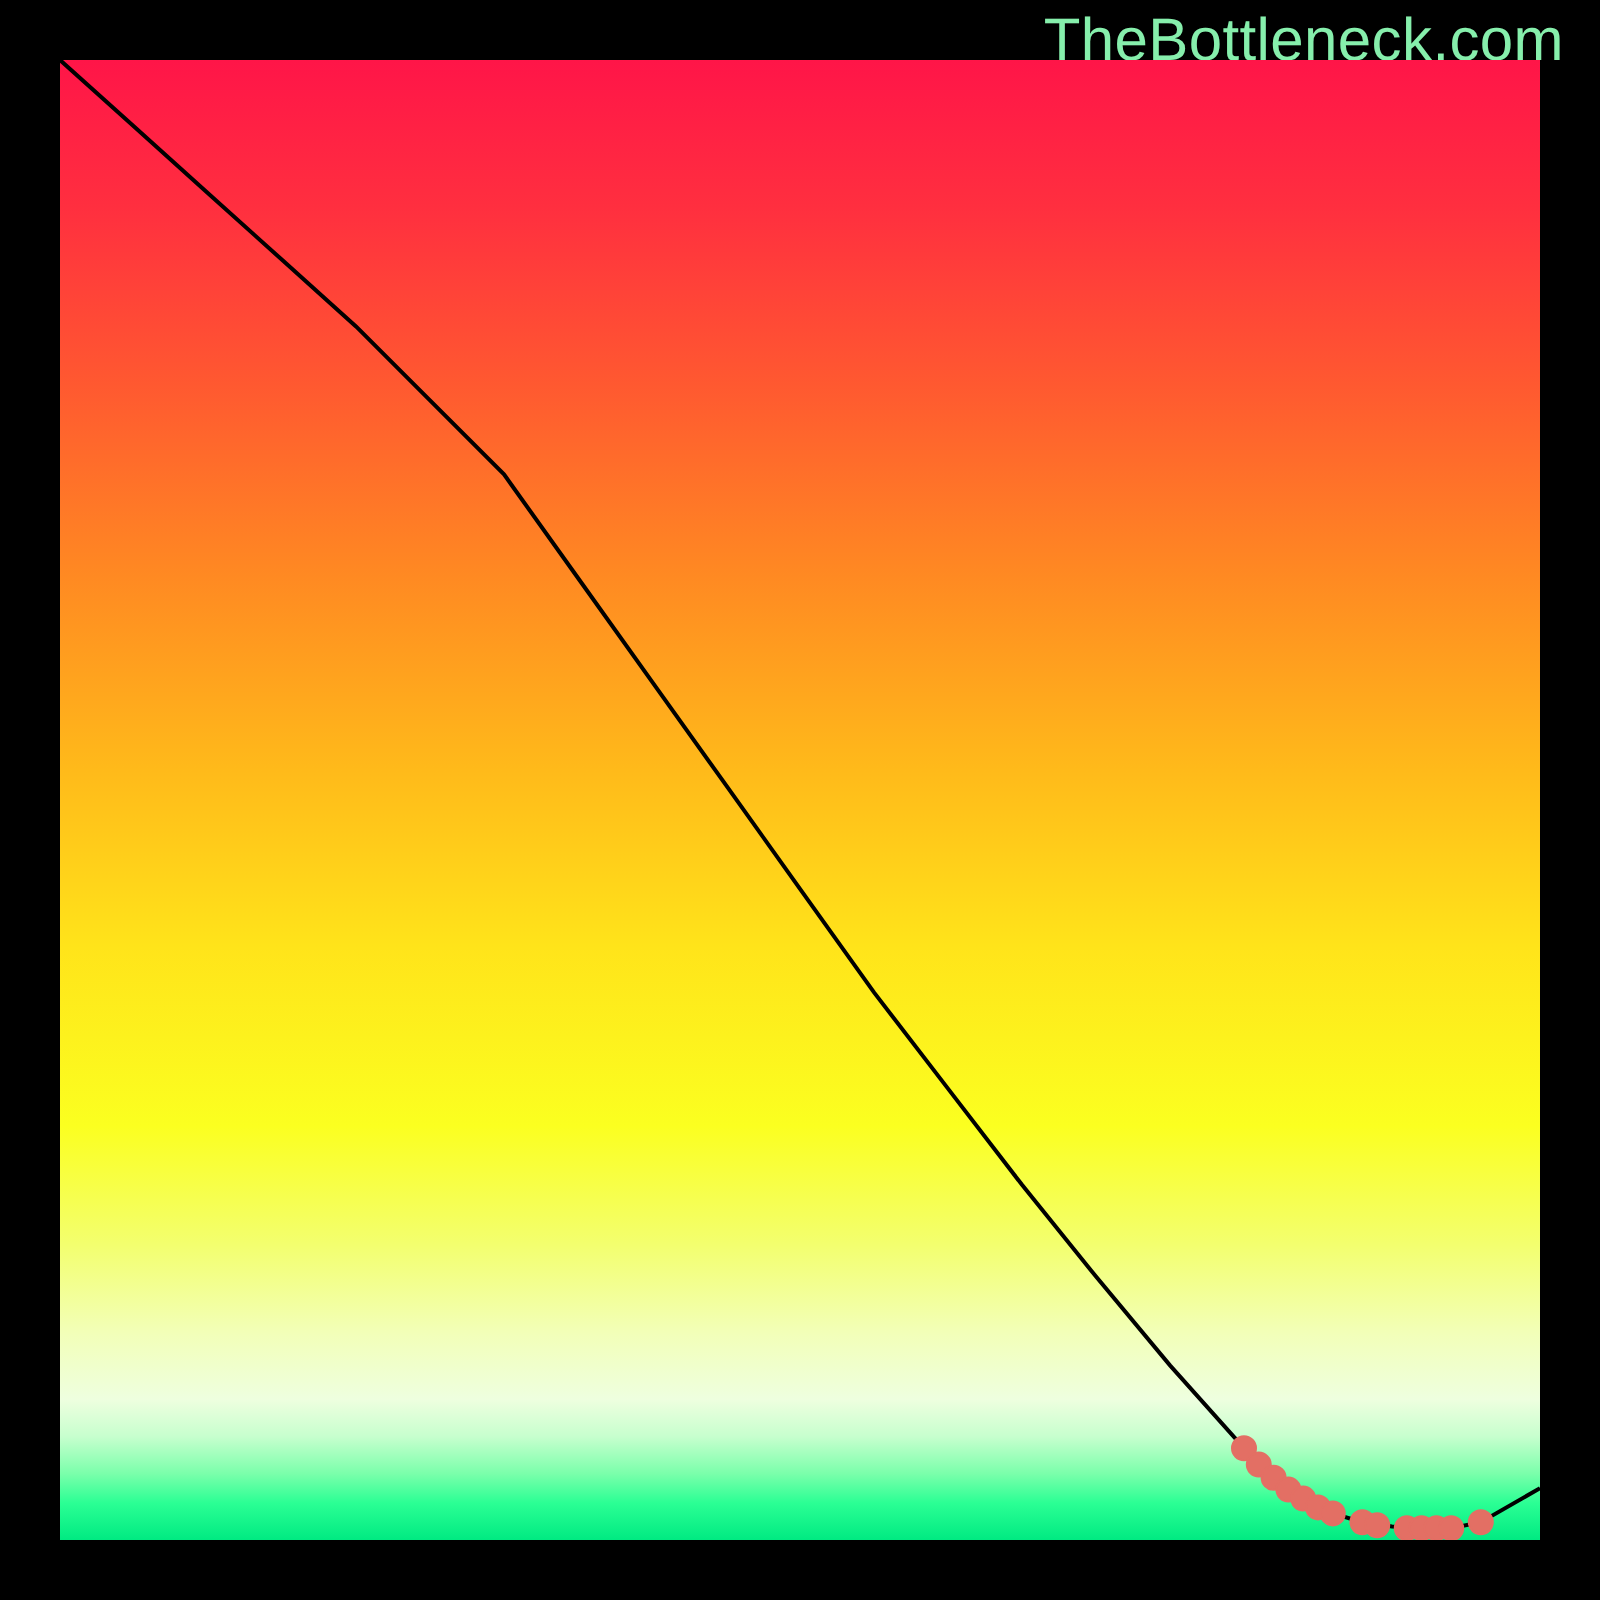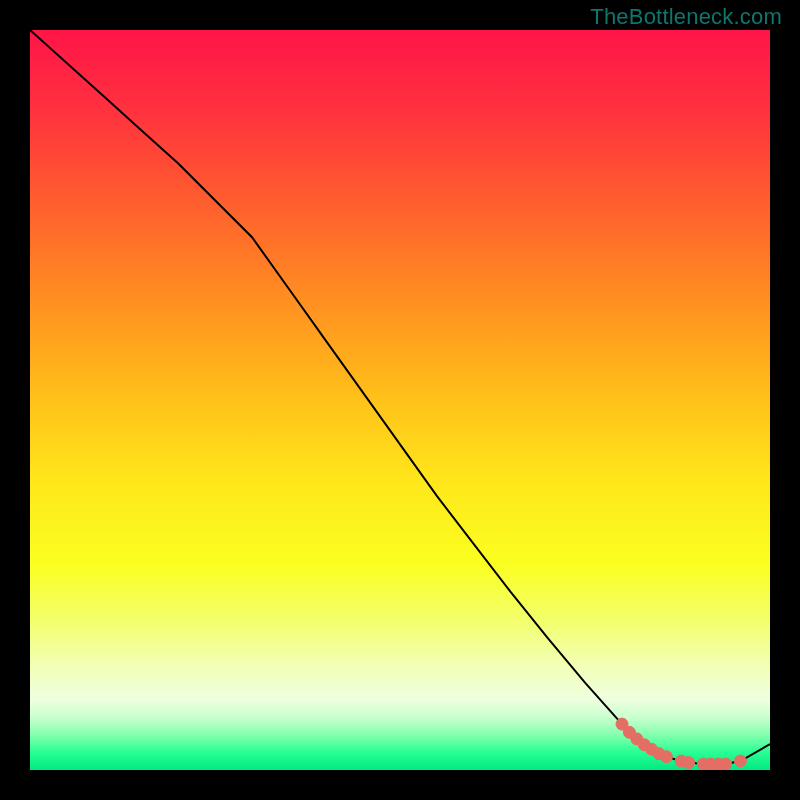--- a/index.html
+++ b/index.html
@@ -14,22 +14,22 @@
   .frame {
     position: relative;
     width: 800px;
     height: 800px;
     background: #000;
   }
   .watermark {
     position: absolute;
     top: 4px;
     right: 18px;
-    color: #0f766e;
-    font-size: 22px;
+    color: #86efac;
+    font-size: 30px;
     font-weight: 400;
     letter-spacing: 0.2px;
     user-select: none;
   }
   .plot {
     position: absolute;
     left: 30px;
     top: 30px;
     width: 740px;
     height: 740px;

